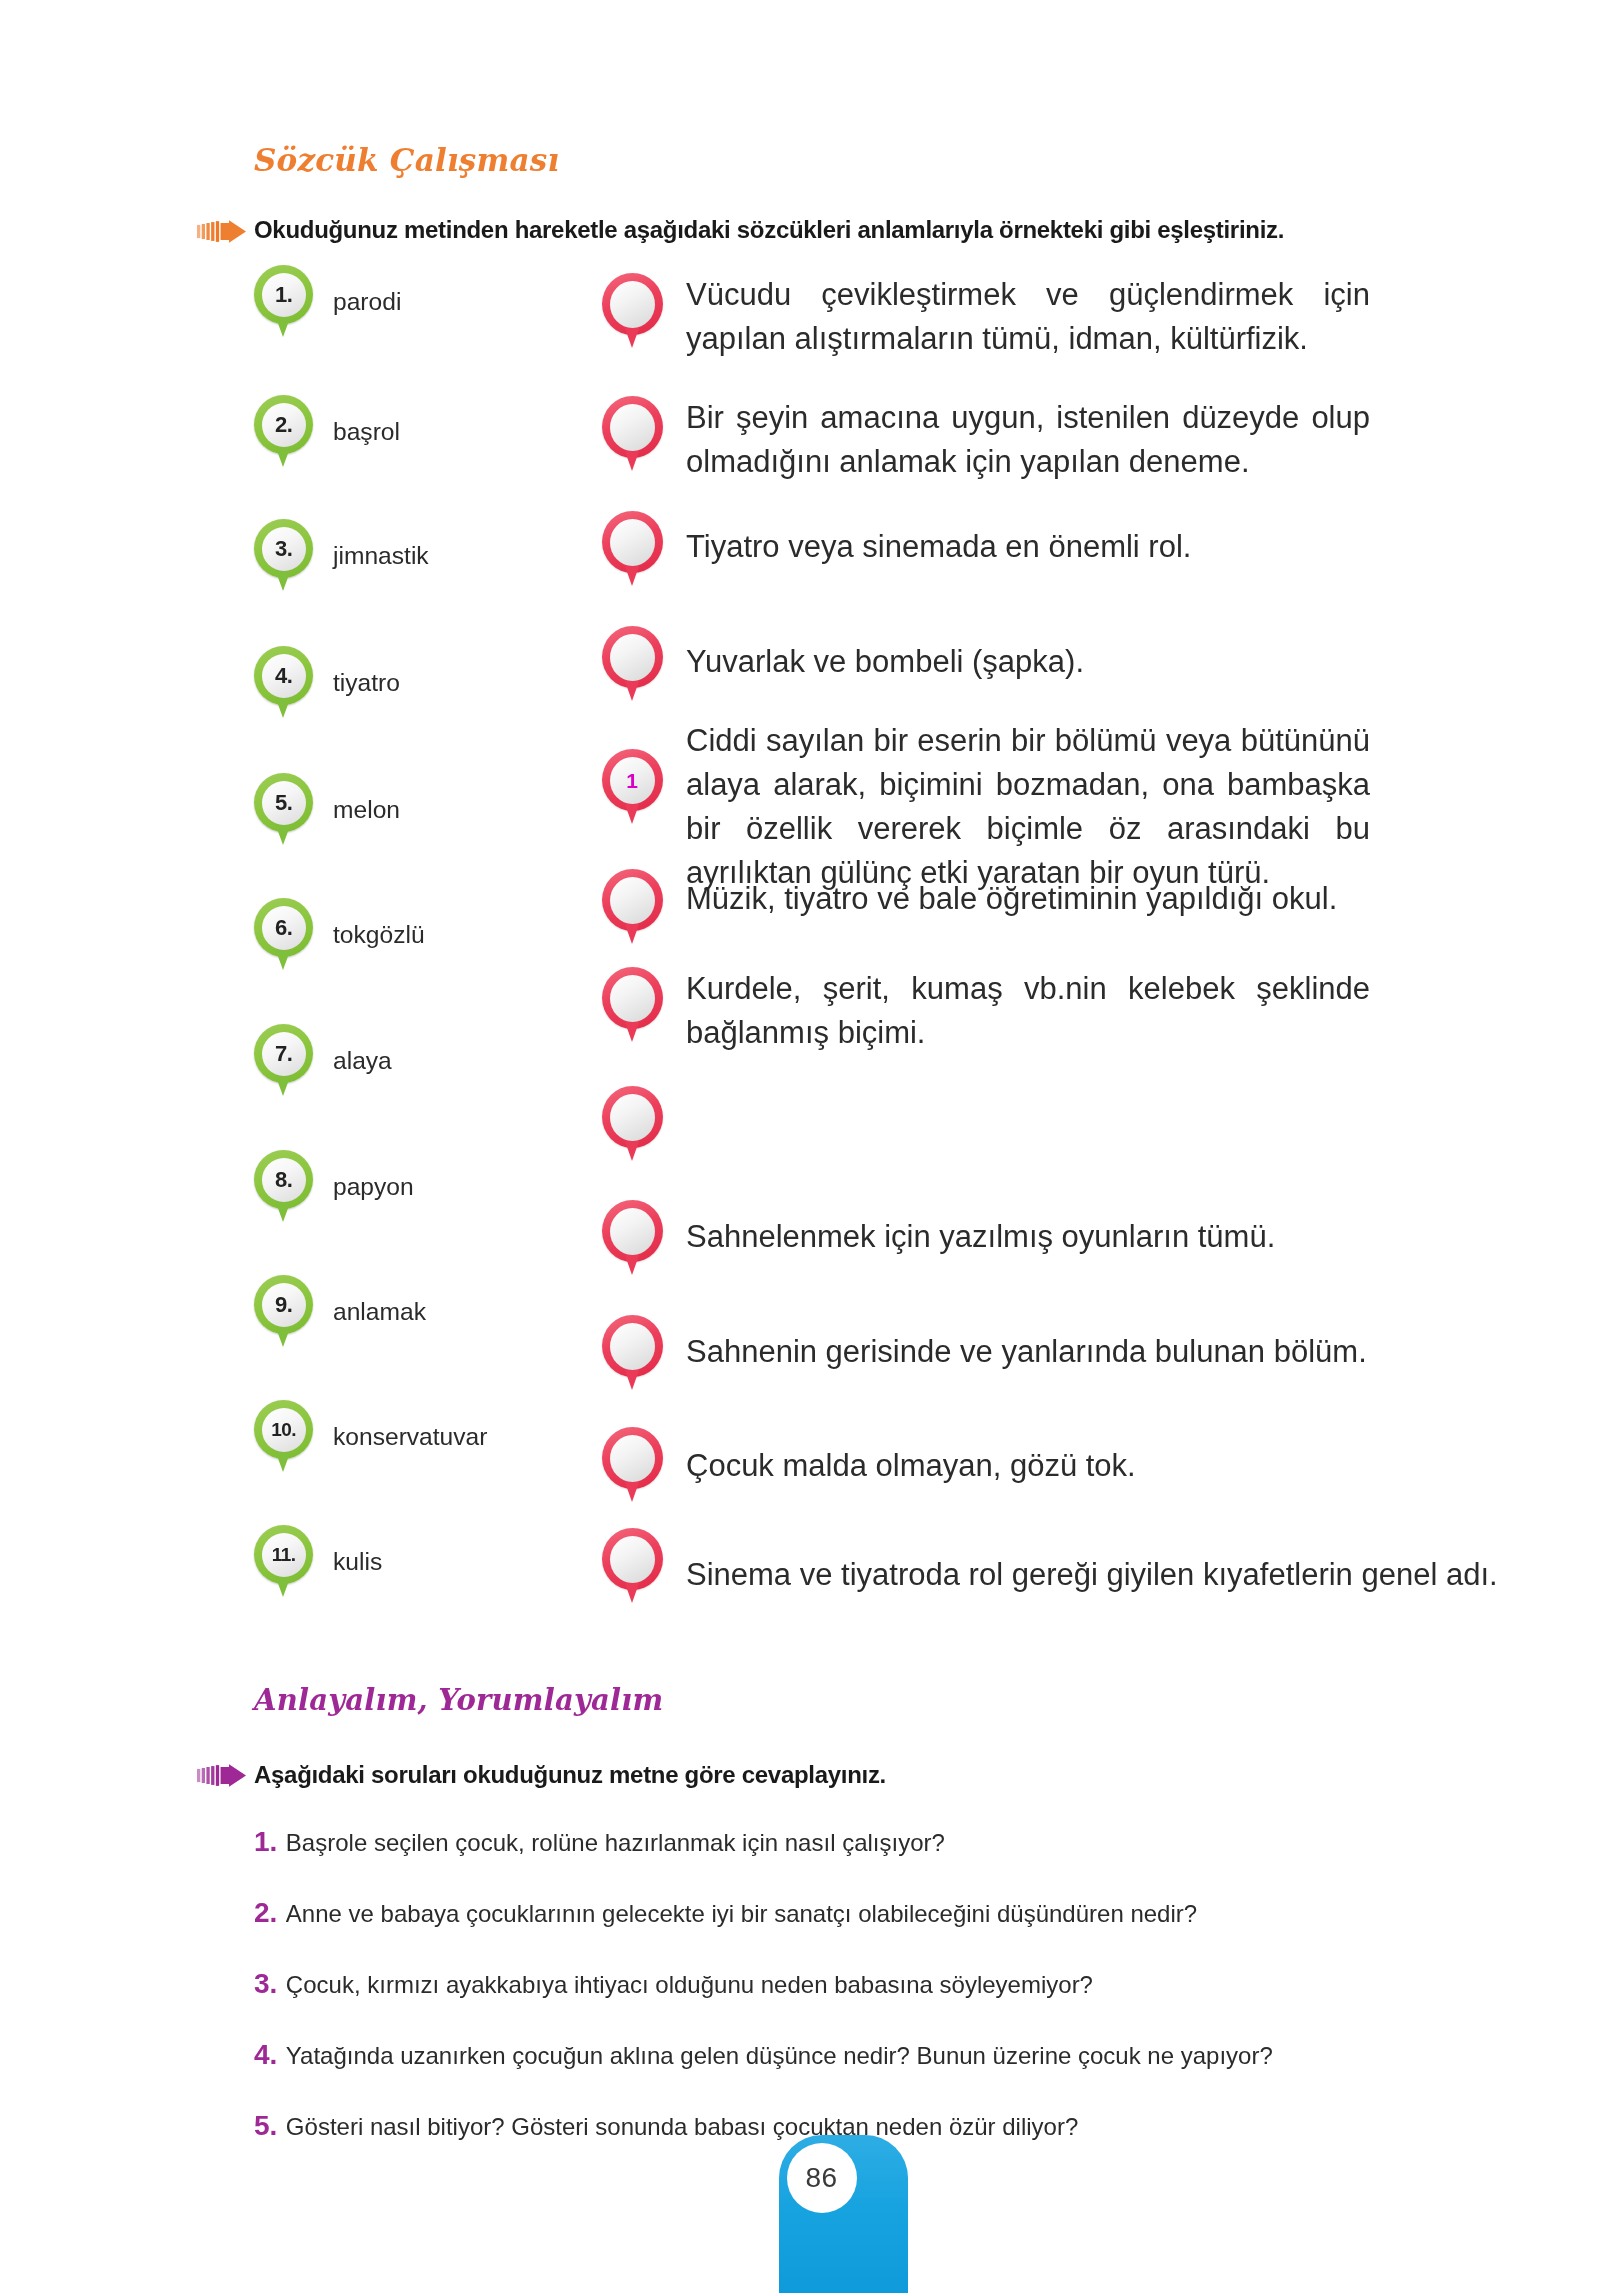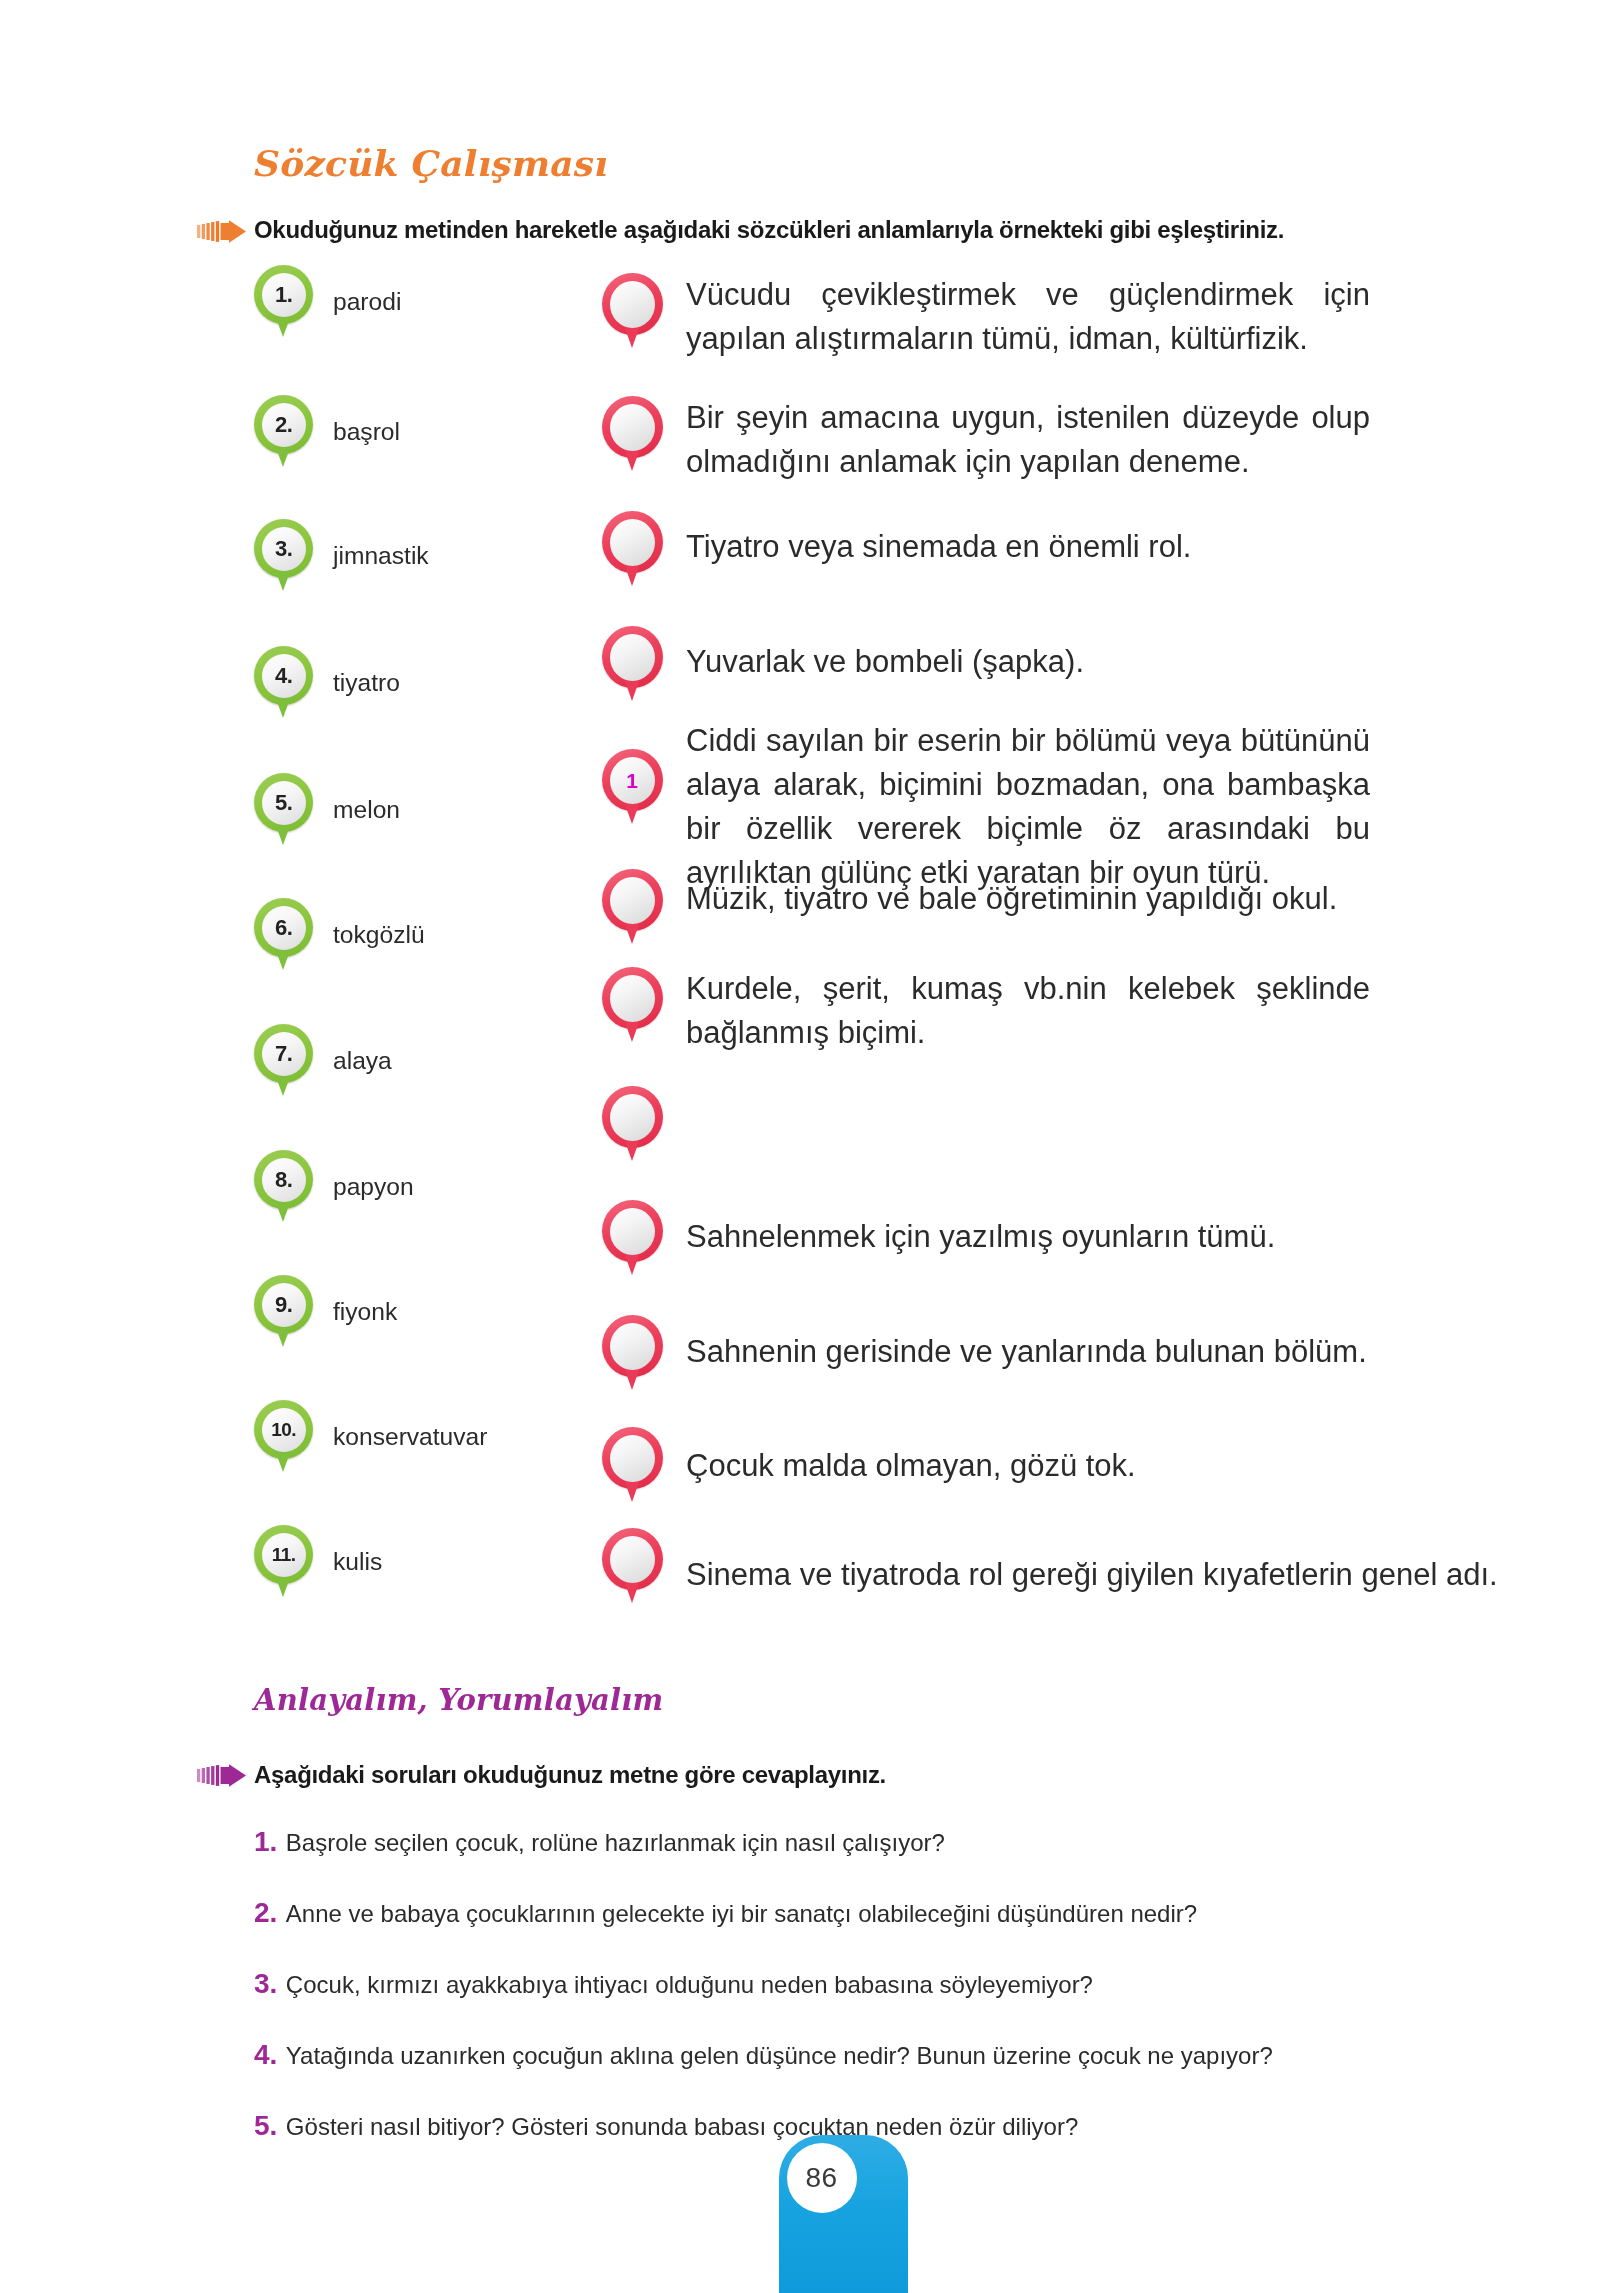--- a/index.html
+++ b/index.html
@@ -27,21 +27,21 @@
   .section-heading {
     position: absolute;
     font-family: "DejaVu Serif", serif;
     font-style: italic;
     font-weight: bold;
     letter-spacing: 0.2px;
   }
   #sozcuk-heading {
     left: 254px;
     top: 142px;
-    font-size: 36px;
+    font-size: 31px;
     color: #ef7f30;
   }
   #anlayalim-heading {
     left: 254px;
     top: 1683px;
     font-size: 29px;
     color: #9e2896;
   }
 
   
@@ -347,21 +347,21 @@
   </div>
 
   <div class="word-row" style="top:1275px">
     <div class="pin-green">
       <div class="tail"></div>
         <div class="head"></div>
       <div class="inner">
           <span class="num">9.</span>
         </div>
     </div>
-    <span class="word-label">fiyonk</span>
+    <span class="word-label">anlamak</span>
   </div>
 
   <div class="word-row" style="top:1400px">
     <div class="pin-green">
       <div class="tail"></div>
         <div class="head"></div>
       <div class="inner">
           <span class="num wide">10.</span>
         </div>
     </div>

